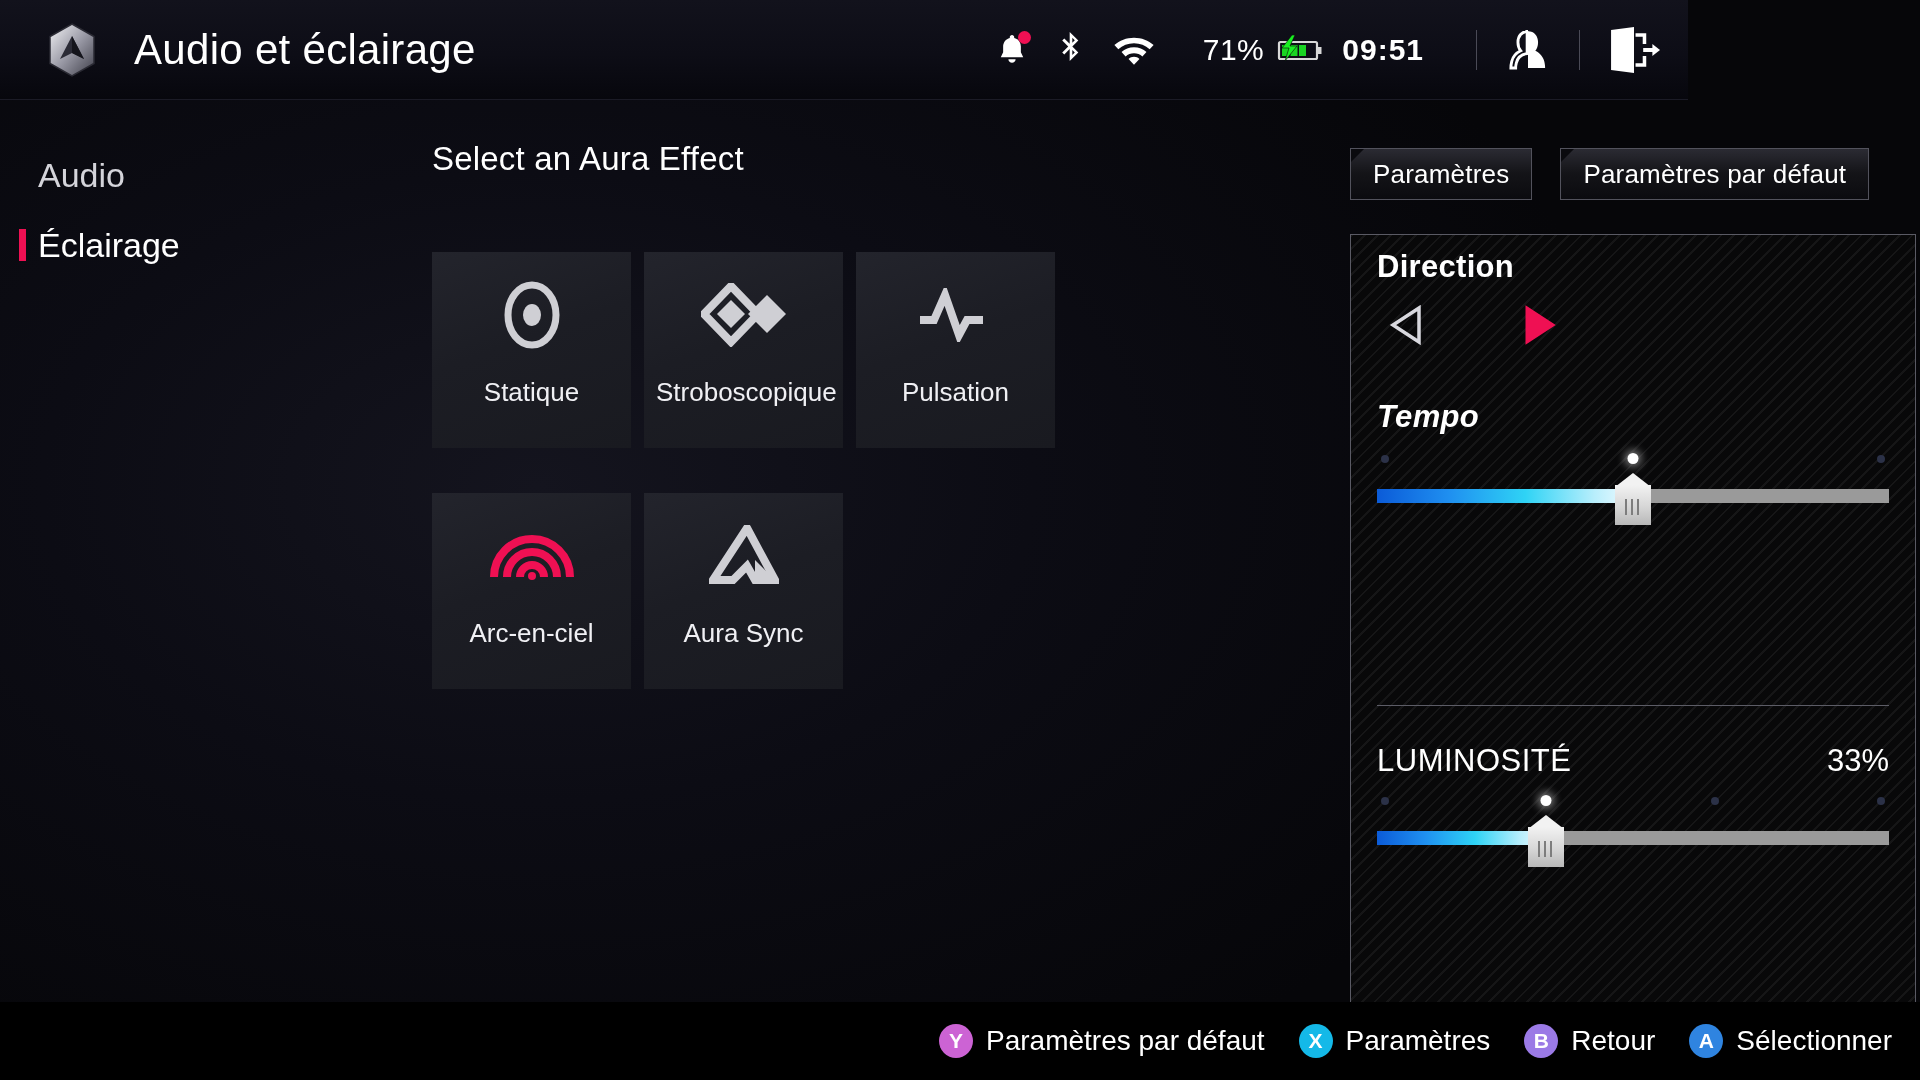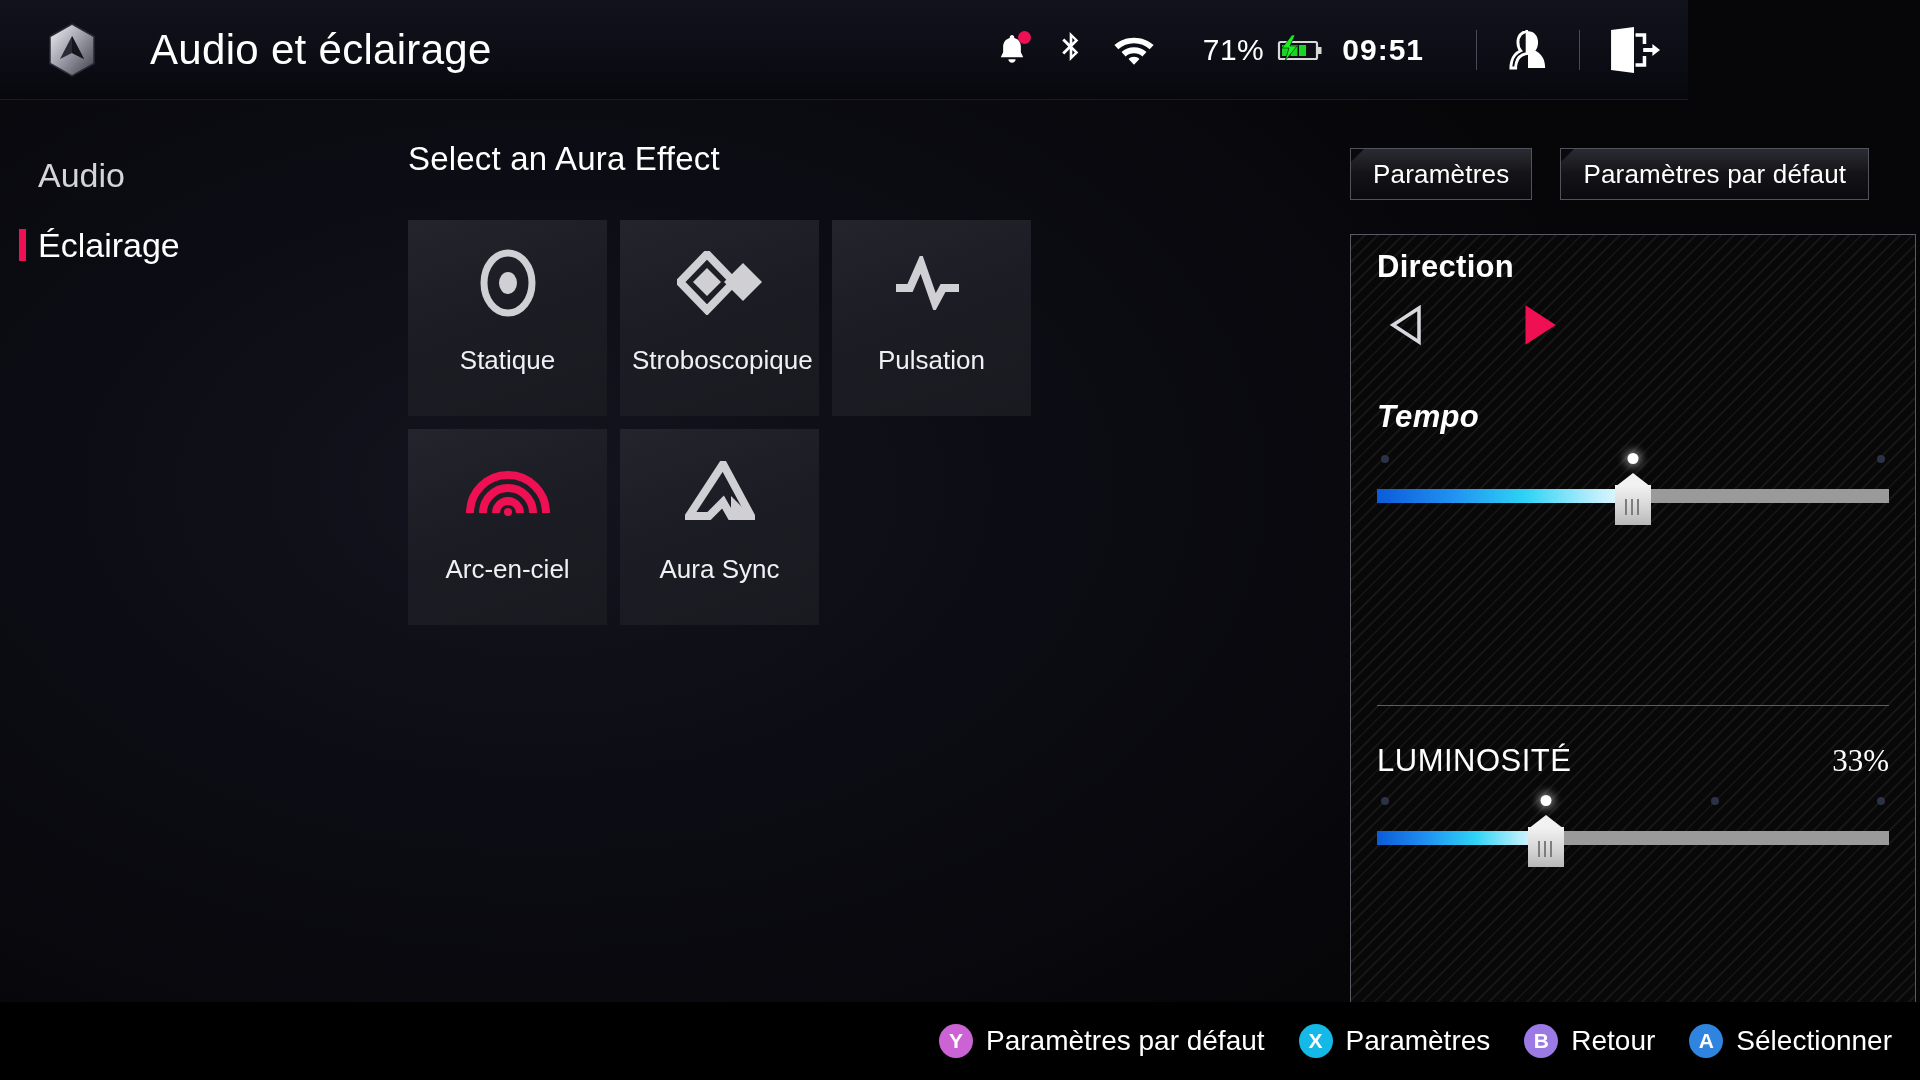--- a/index.html
+++ b/index.html
@@ -17,21 +17,20 @@
       #050507;
   }
 
   
   .topbar {
     position: absolute; top: 0; left: 0;
     width: 1688px; height: 100px;
     background: linear-gradient(180deg, #12121c 0%, #0d0d16 55%, #07070d 100%);
     display: flex; align-items: center;
     border-bottom: 1px solid #1b1b26;
-    gap: 16px;
   }
   .logo-wrap { width: 60px; margin-left: 42px; display: flex; align-items: center; justify-content: center; }
   .app-title {
     margin-left: 32px;
     font-size: 42px; color: #fff; font-weight: 400;
     letter-spacing: 0.3px;
   }
   .status-zone {
     margin-left: auto; margin-right: 26px;
     display: flex; align-items: center; gap: 0;
@@ -60,29 +59,30 @@
     padding-left: 38px;
     font-size: 34px; color: #d4d4da;
   }
   .side-item.active { color: #ffffff; }
   .side-item.active::before {
     content: ""; position: absolute; left: 19px; top: 19px;
     width: 7px; height: 32px; background: #ef1053;
   }
 
   
-  .main { position: absolute; left: 408px; top: 140px; width: 870px; }
+  .main { position: absolute; left: 432px; top: 140px; width: 870px; }
   .section-title { font-size: 33px; color: #ffffff; margin-bottom: 42px; letter-spacing: .2px;}
   .tiles { display: flex; flex-wrap: wrap; gap: 13px; width: 832px; }
   .tile {
     width: 199px; height: 196px;
     background: linear-gradient(160deg, #23242c 0%, #1c1d24 45%, #191a20 100%);
     display: flex; flex-direction: column;
     align-items: center;
     position: relative;
+    margin-top: 32px;
   }
   .tile-icon {
     height: 126px; width: 100%;
     display: flex; align-items: center; justify-content: center;
   }
   .tile-label {
     font-size: 26px; color: #f0f0f4; text-align: center;
     line-height: 1.08; width: 180px;
     padding: 0 4px;
   }
@@ -167,21 +167,21 @@
 
   .panel-div {
     position: absolute; left: 26px; right: 26px; top: 470px;
     height: 1px; background: #5c5c66;
   }
   .bright-row {
     position: absolute; left: 26px; right: 26px; top: 508px;
     display: flex; justify-content: space-between; align-items: baseline;
   }
   .bright-label { font-size: 31px; color: #ffffff; letter-spacing: .5px; }
-  .bright-val { font-size: 31px; color: #ffffff; font-family: Liberation Serif, serif; }
+  .bright-val { font-size: 31px; color: #ffffff; }
   .bright-slider { position: absolute; left: 26px; right: 26px; top: 560px; height: 78px; }
 
   
   .bottombar {
     position: absolute; bottom: 0; left: 0; width: 1920px; height: 78px;
     background: #000;
     display: flex; align-items: center; justify-content: flex-end;
     padding-right: 28px; gap: 34px;
   }
   .hint { display: flex; align-items: center; gap: 13px; }

